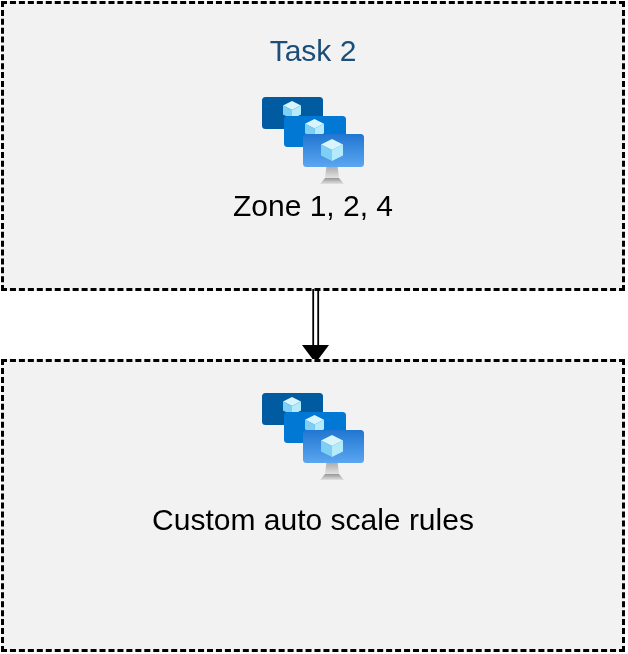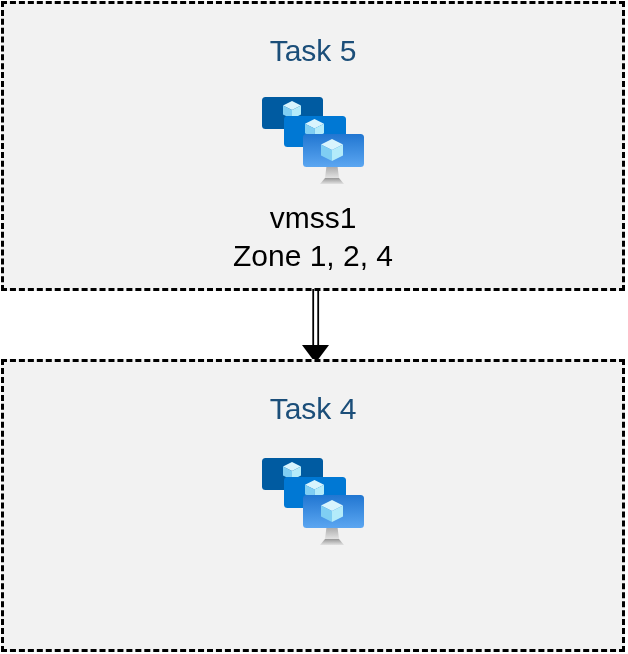--- a/index.html
+++ b/index.html
@@ -69,21 +69,21 @@
         <stop offset="1" style="stop-color: var(--monitor-front-bottom, #5ba6f1);"></stop>
       </linearGradient>
       <linearGradient id="standGrad" x1="0" y1="0" x2="0" y2="1">
         <stop offset="0" style="stop-color: var(--stand-top, #969696);"></stop>
         <stop offset="1" style="stop-color: var(--stand-bottom, #e2e2e2);"></stop>
       </linearGradient>
     </defs>
   </svg>
 
   <section class="task-box first">
-    <h2 class="task-title">Task 5</h2>
+    <h2 class="task-title">Task 2</h2>
 
     <svg class="vmss-icon" width="104" height="90" viewBox="0 0 104 90">
 
       <rect x="1" y="1" width="61" height="32" rx="3.5" style="fill: var(--monitor-back, #005ba1);"></rect>
       <polygon points="31,5 40,9.5 31,14 22,9.5" style="fill: var(--cube-top, #d8f4fd);"></polygon>
       <polygon points="22,9.5 31,14 31,23 22,18.5" style="fill: var(--cube-left, #7fcef3);"></polygon>
       <polygon points="40,9.5 31,14 31,23 40,18.5" style="fill: var(--cube-right, #b3ebfa);"></polygon>
 
       <rect x="23" y="20" width="62" height="31" rx="3.5" style="fill: var(--monitor-middle, #0078d4);"></rect>
       <polygon points="53.5,23 63,27.75 53.5,32.5 44,27.75" style="fill: var(--cube-top, #d8f4fd);"></polygon>
@@ -92,32 +92,30 @@
 
       <polygon points="66,66 76,66 78,82 64,82" fill="url(#standGrad)"></polygon>
       <polygon points="64,82 78,82 83,88 59,88" fill="url(#standGrad)"></polygon>
 
       <rect x="42" y="38" width="61" height="33" rx="3.5" fill="url(#frontGrad)"></rect>
       <polygon points="71,43 82,48.5 71,54 60,48.5" style="fill: var(--cube-top, #d8f4fd);"></polygon>
       <polygon points="60,48.5 71,54 71,65 60,59.5" style="fill: var(--cube-left, #7fcef3);"></polygon>
       <polygon points="82,48.5 71,54 71,65 82,59.5" style="fill: var(--cube-right, #b3ebfa);"></polygon>
     </svg>
 
-    <div class="caption line1">vmss1</div>
     <div class="caption line2">Zone 1, 2, 4</div>
   </section>
 
   <svg class="connector" viewBox="0 0 30 76">
     <line x1="12.2" y1="0" x2="12.2" y2="58"></line>
     <line x1="17.2" y1="0" x2="17.2" y2="58"></line>
     <polygon points="1,56 28,56 14.5,74"></polygon>
   </svg>
 
   <section class="task-box second">
-    <h2 class="task-title">Task 4</h2>
 
     <svg class="vmss-icon" width="104" height="90" viewBox="0 0 104 90">
 
       <rect x="1" y="1" width="61" height="32" rx="3.5" style="fill: var(--monitor-back, #005ba1);"></rect>
       <polygon points="31,5 40,9.5 31,14 22,9.5" style="fill: var(--cube-top, #d8f4fd);"></polygon>
       <polygon points="22,9.5 31,14 31,23 22,18.5" style="fill: var(--cube-left, #7fcef3);"></polygon>
       <polygon points="40,9.5 31,14 31,23 40,18.5" style="fill: var(--cube-right, #b3ebfa);"></polygon>
 
       <rect x="23" y="20" width="62" height="31" rx="3.5" style="fill: var(--monitor-middle, #0078d4);"></rect>
       <polygon points="53.5,23 63,27.75 53.5,32.5 44,27.75" style="fill: var(--cube-top, #d8f4fd);"></polygon>
@@ -126,15 +124,16 @@
 
       <polygon points="66,66 76,66 78,82 64,82" fill="url(#standGrad)"></polygon>
       <polygon points="64,82 78,82 83,88 59,88" fill="url(#standGrad)"></polygon>
 
       <rect x="42" y="38" width="61" height="33" rx="3.5" fill="url(#frontGrad)"></rect>
       <polygon points="71,43 82,48.5 71,54 60,48.5" style="fill: var(--cube-top, #d8f4fd);"></polygon>
       <polygon points="60,48.5 71,54 71,65 60,59.5" style="fill: var(--cube-left, #7fcef3);"></polygon>
       <polygon points="82,48.5 71,54 71,65 82,59.5" style="fill: var(--cube-right, #b3ebfa);"></polygon>
     </svg>
 
+    <div class="caption line1">Custom auto scale rules</div>
   </section>
 
 </div>
 
 </body></html>

